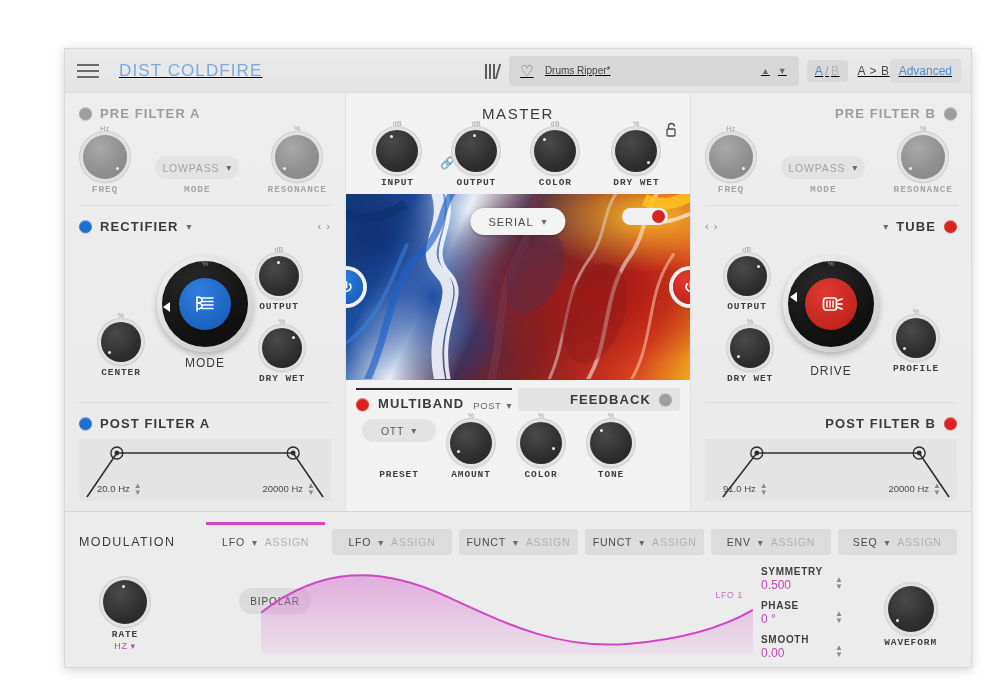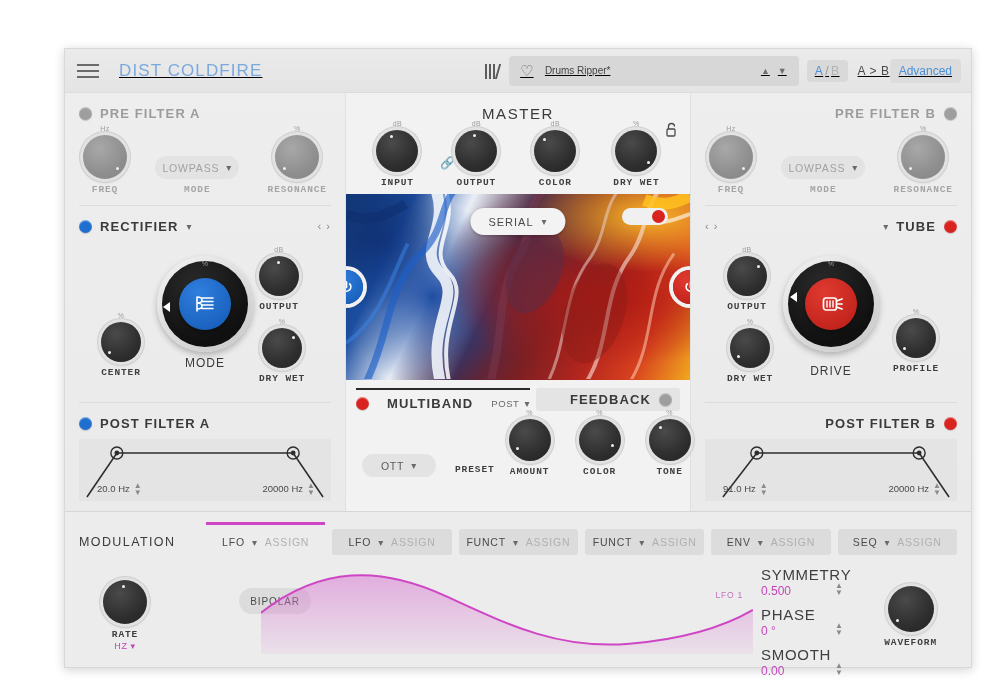--- a/index.html
+++ b/index.html
@@ -164,21 +164,21 @@
   .pwr.blue { background:radial-gradient(circle at 38% 28%, #2f7ede, #1459b4); left:-17px; top:76px; }
   .pwr.red  { background:radial-gradient(circle at 38% 28%, #e03a30, #b81c16); right:-17px; top:76px; }
   .art-pill {
     position:absolute; right:22px; top:14px; width:46px; height:17px;
     background:#f0f0f0; border-radius:9px; display:flex; align-items:center; justify-content:flex-end;
     padding-right:3px;
   }
   .art-pill i { width:13px; height:13px; border-radius:50%; background:#d8231f; display:block;}
 
   .mb-row { display:flex; gap:6px; padding:0 10px; margin-top:8px; align-items:center;}
-  .mb-left { flex:1; border-top:2px solid #2a2a2a; padding-top:6px; display:flex; align-items:center; gap:18px;}
+  .mb-left { flex:1; border-top:2px solid #2a2a2a; padding-top:6px; display:flex; align-items:flex-end; gap:9px;}
   .mb-right { width:166px; background:#e4e4e4; border-radius:3px; height:23px;
               display:flex; align-items:center; justify-content:flex-end; gap:8px; padding-right:8px;}
   .post-sel { display:flex; align-items:center; gap:5px; font-size:9.5px; color:#6a6a6a; letter-spacing:.6px; cursor:pointer;}
 
   
   .modbar { flex:0 0 32px; display:flex; align-items:center; gap:7px; padding:0 14px; }
   .mod-title { font-size:12.5px; letter-spacing:1.4px; color:#3a3a3a; width:120px; }
   .modslot {
     flex:1; height:26px; background:#dcdcdc; border-radius:3px;
     display:flex; align-items:center; justify-content:center; gap:7px;
@@ -192,21 +192,21 @@
   .lfo-label { position:absolute; right:228px; top:32px; font-size:8.5px; color:#c46fc0; letter-spacing:.8px;}
   .bipolar {
     position:absolute; left:174px; top:30px; width:72px; height:26px;
     background:#dcdcdc; border-radius:13px; display:flex; align-items:center; justify-content:center;
     font-size:10px; letter-spacing:.9px; color:#4a4a4a; cursor:pointer;
   }
   .rate-wrap { position:absolute; left:38px; top:22px; }
   .rate-unit { font-size:9px; color:#c246bb; letter-spacing:.6px; margin-top:1px; text-align:center; cursor:pointer;}
   .params { position:absolute; right:128px; top:8px; width:82px; }
   .prow { margin-bottom:8px; position:relative; }
-  .pname { font-size:15px; letter-spacing:.7px; color:#3f3f3f; font-weight:400;}
+  .pname { font-size:10px; letter-spacing:.7px; color:#3f3f3f; font-weight:700;}
   .pval { font-size:12px; color:#c246bb; margin-top:1px; }
   .prow .spin { position:absolute; right:0; bottom:2px; }
   .wf-wrap { position:absolute; right:34px; top:28px; }
   .divider { height:1px; background:#dcdcdc; margin:10px 0 0 0; }
 </style>
 </head>
 <body>
 
 <div class="plugin">
 
@@ -441,21 +441,21 @@
             <span class="chev">▾</span>
           </div>
         </div>
         <div class="mb-right">
           <div class="sec-title">FEEDBACK</div>
           <div class="dot gray"></div>
         </div>
       </div>
 
       <div style="display:flex; align-items:flex-end; padding:8px 16px 0; gap:14px;">
-        <div style="display:flex;flex-direction:row;align-items:center;gap:19px;">
+        <div style="display:flex;flex-direction:column;align-items:center;gap:19px;">
           <div class="selbox" style="width:74px;">
             <span>OTT</span>
             <span class="chev">▾</span>
           </div>
           <div class="k-label" style="margin-top:8px;">PRESET</div>
         </div>
         <div class="knob-wrap">
           <div class="k-unit">%</div>
           <div class="knob" style="width:42px;height:42px;">
               <div class="ptr" style="left:7px;bottom:11px;"></div>

